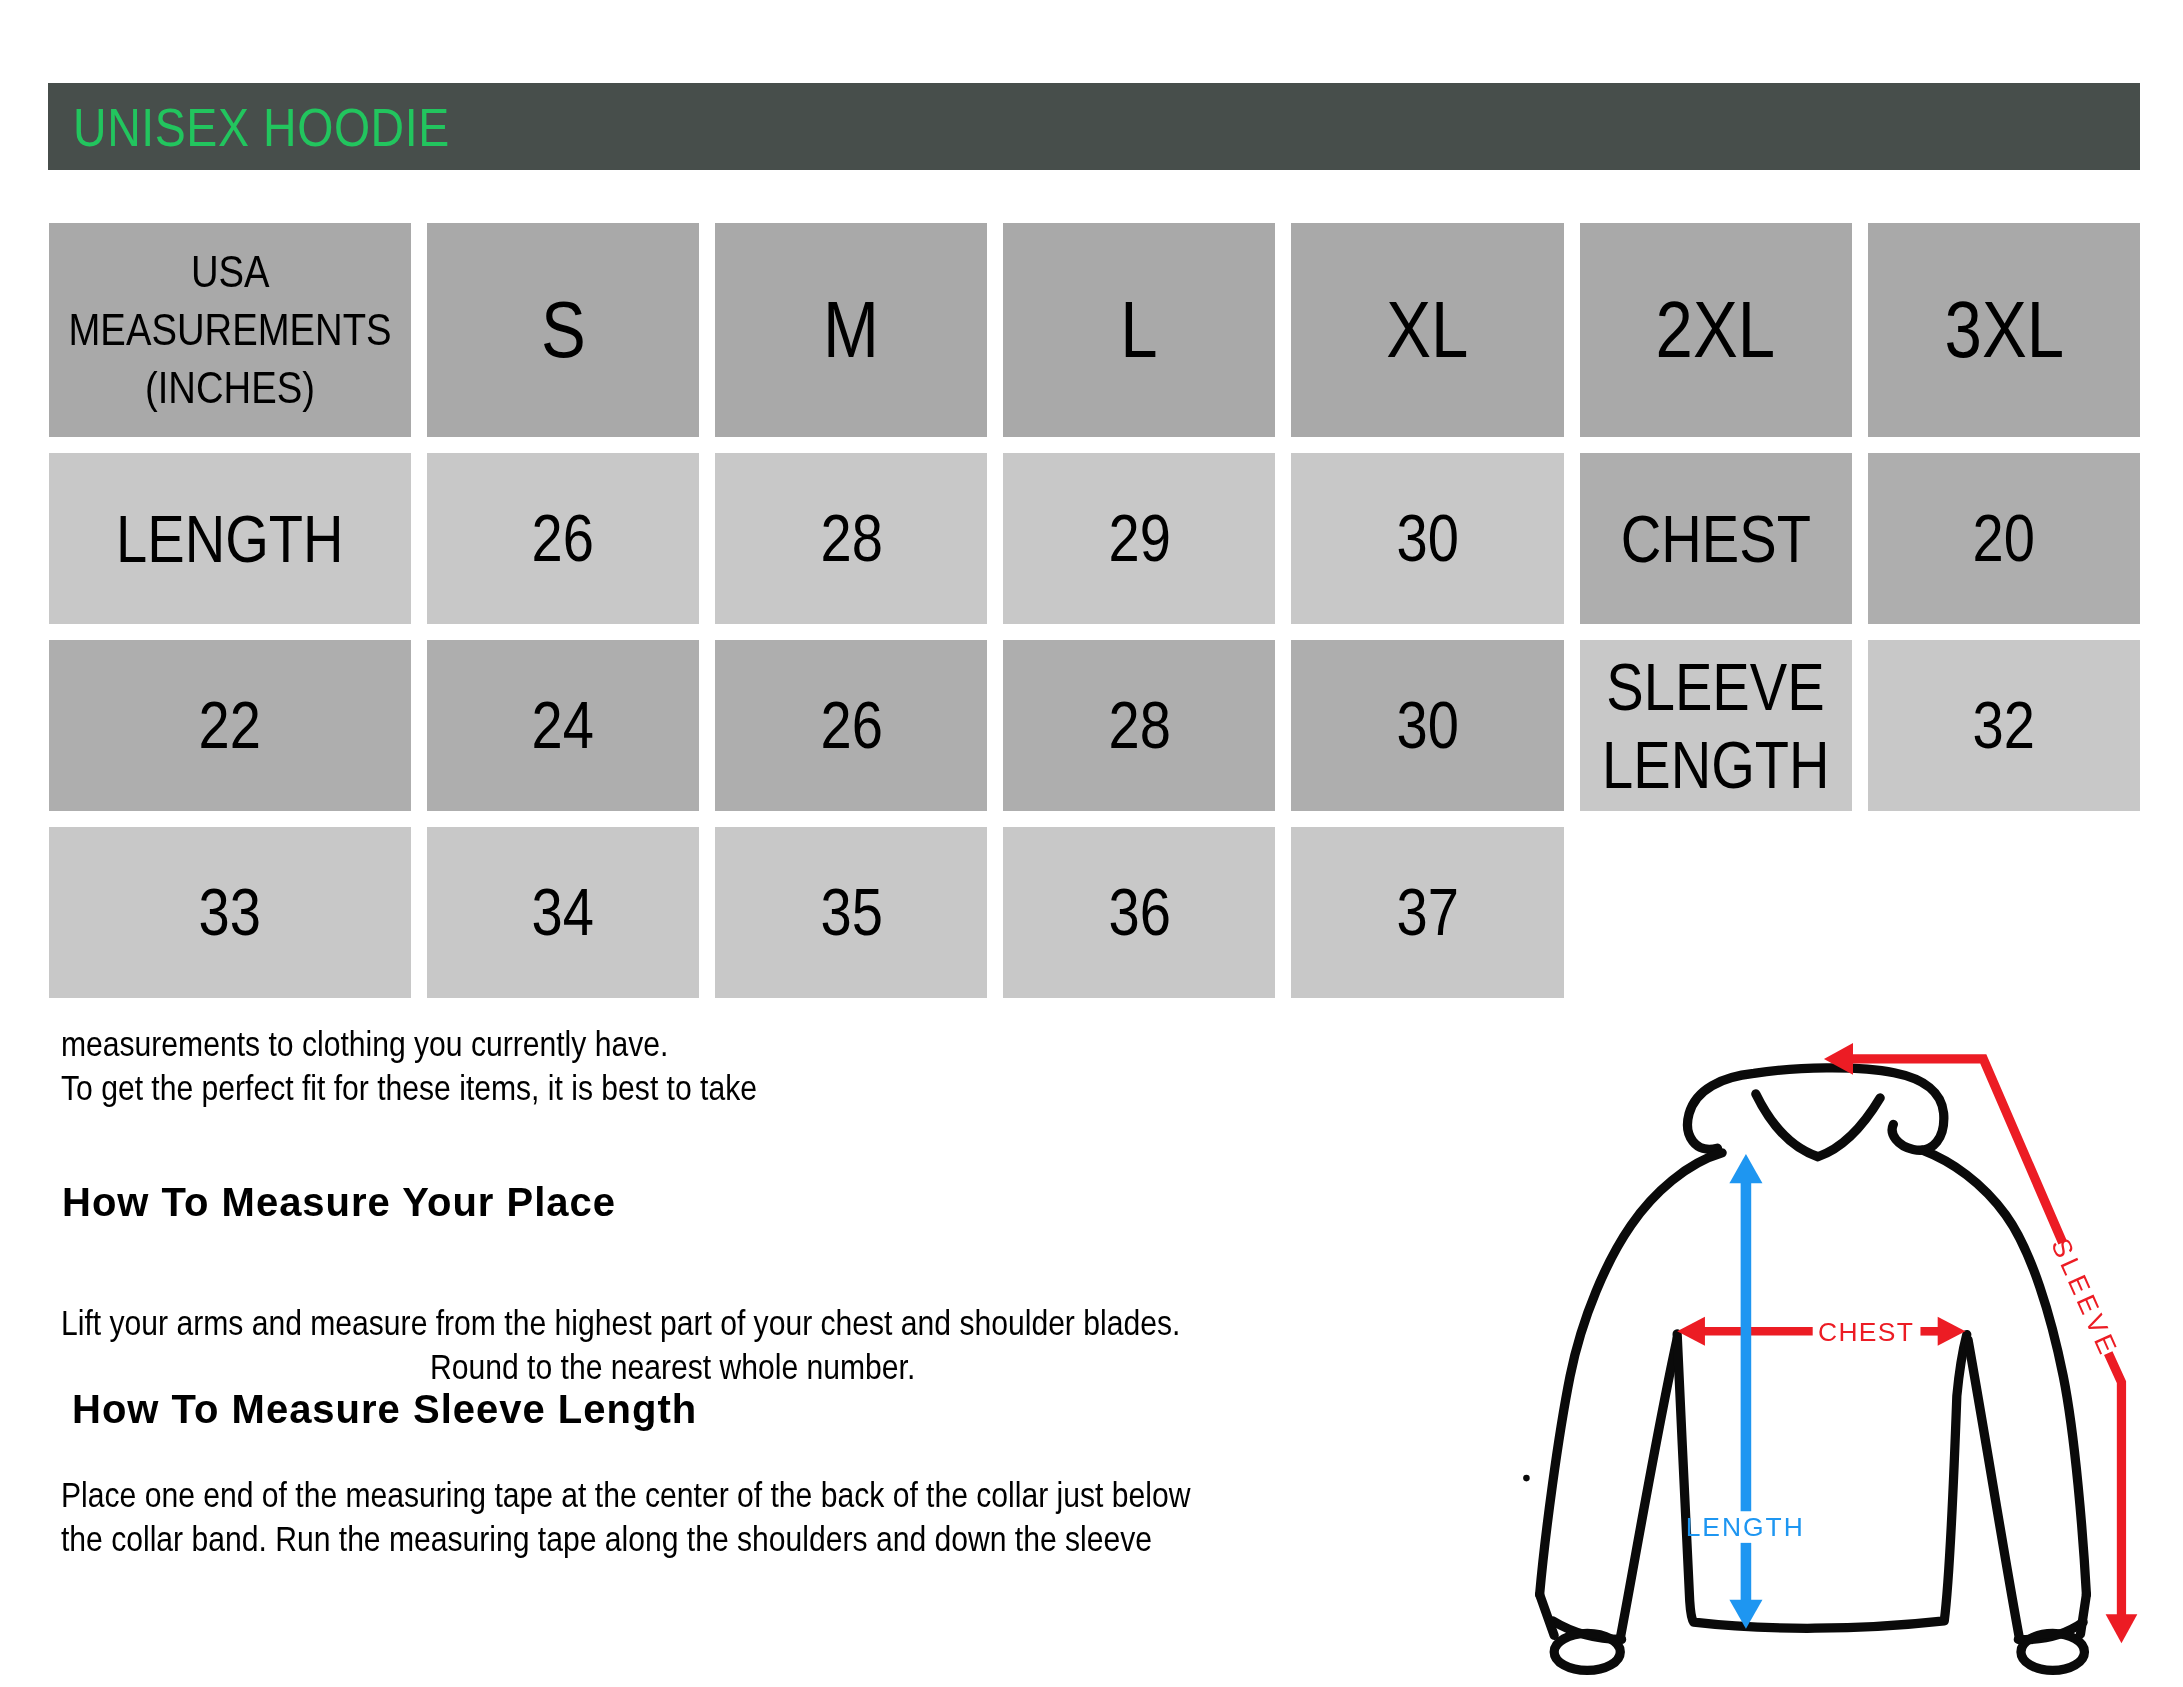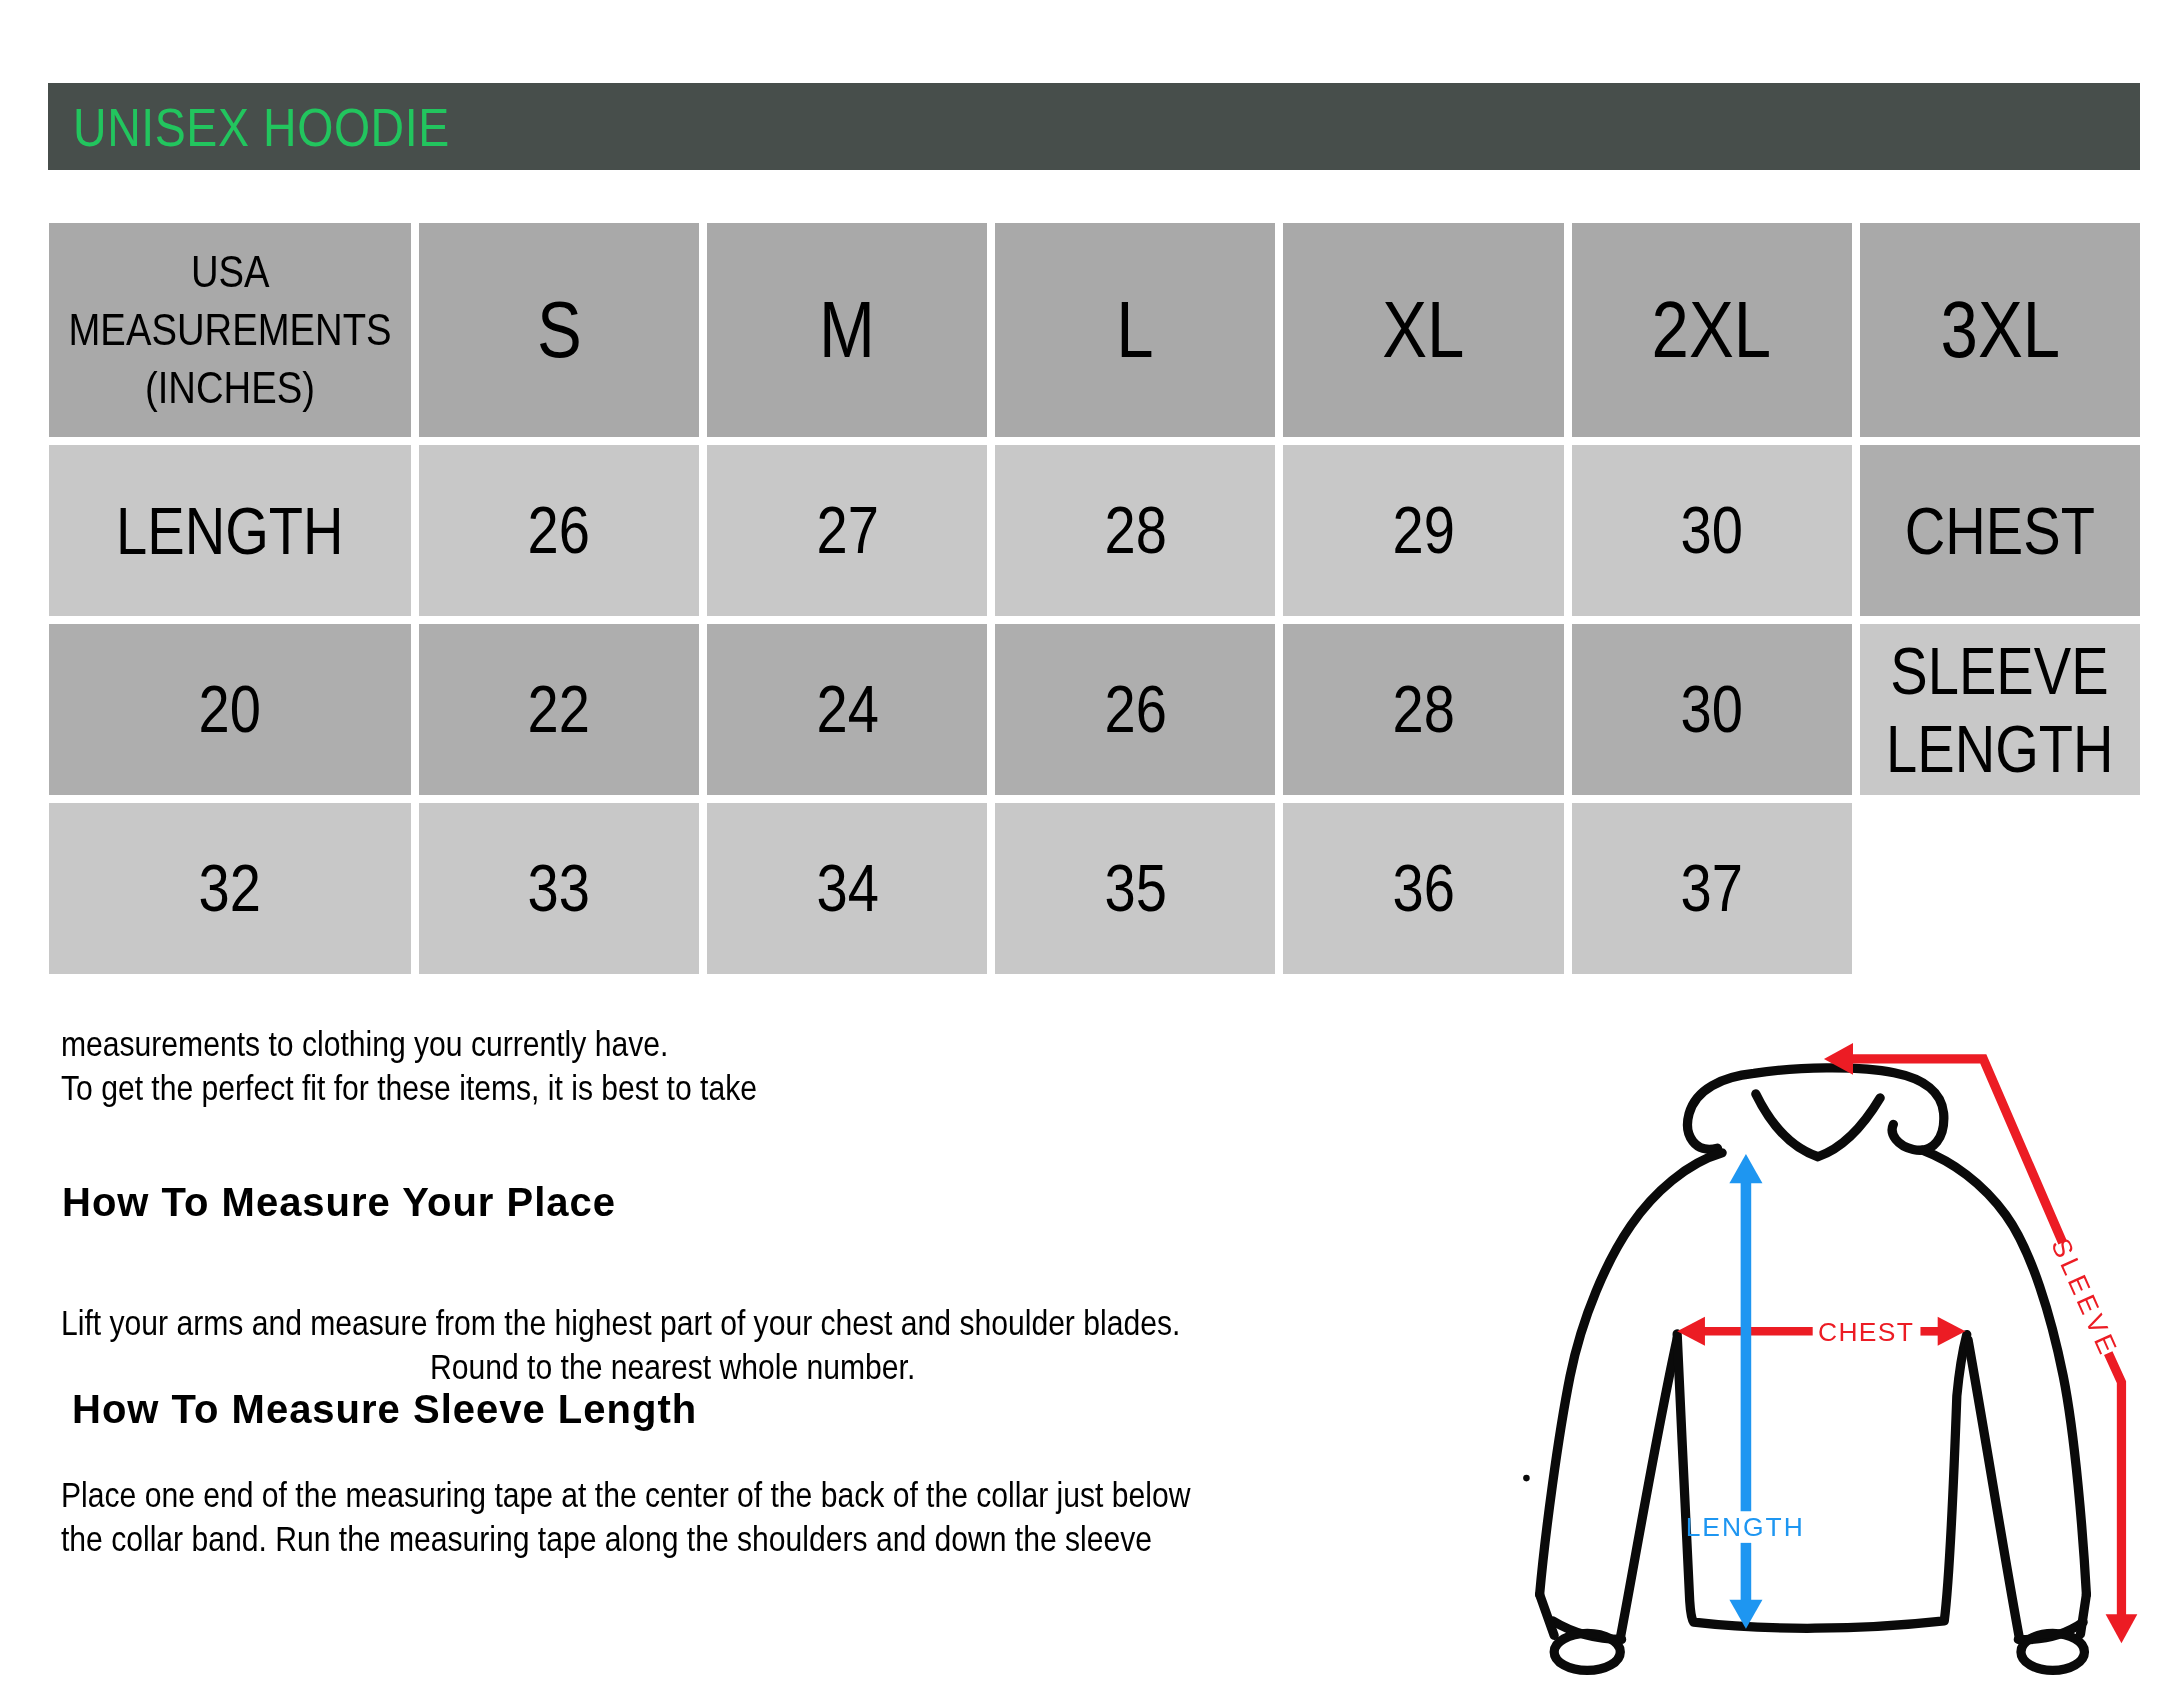--- a/index.html
+++ b/index.html
@@ -18,21 +18,21 @@
     background:#474e4b; display:flex; align-items:center;
   }
   .title-bar .t {
     color:#22c55e; font-size:54px; letter-spacing:0.7px; padding-left:24.5px;
   }
 
   
   .size-table {
     position:absolute; left:49px; top:223px; width:2091px; height:596px;
     display:grid; grid-template-columns:362px repeat(6,1fr);
-    grid-template-rows:214px 171px 171px 171px; gap:8px;
+    grid-template-rows:214px 171px 171px 171px; gap:16px;
   }
   .cell {
     display:flex; flex-direction:column; align-items:center; justify-content:center;
     text-align:center; line-height:1.12;
   }
   .bg-hdr   { background:#a9a9a9; }
   .bg-dark  { background:#aeaeae; }
   .bg-light { background:#c8c8c8; }
   .corner  { font-size:45px; line-height:58px; }
   .sizehdr { font-size:79px; }
@@ -82,23 +82,20 @@
       <span class="cxc">3XL</span>
     </div>
 
   <div class="cell bg-light rowlbl">
       <span class="cxc">LENGTH</span>
     </div>
   <div class="cell bg-light num">
       <span class="cxc">26</span>
     </div>
   <div class="cell bg-light num">
-      <span class="cxc">27</span>
-    </div>
-  <div class="cell bg-light num">
       <span class="cxc">28</span>
     </div>
   <div class="cell bg-light num">
       <span class="cxc">29</span>
     </div>
   <div class="cell bg-light num">
       <span class="cxc">30</span>
     </div>
 
   <div class="cell bg-dark rowlbl">

